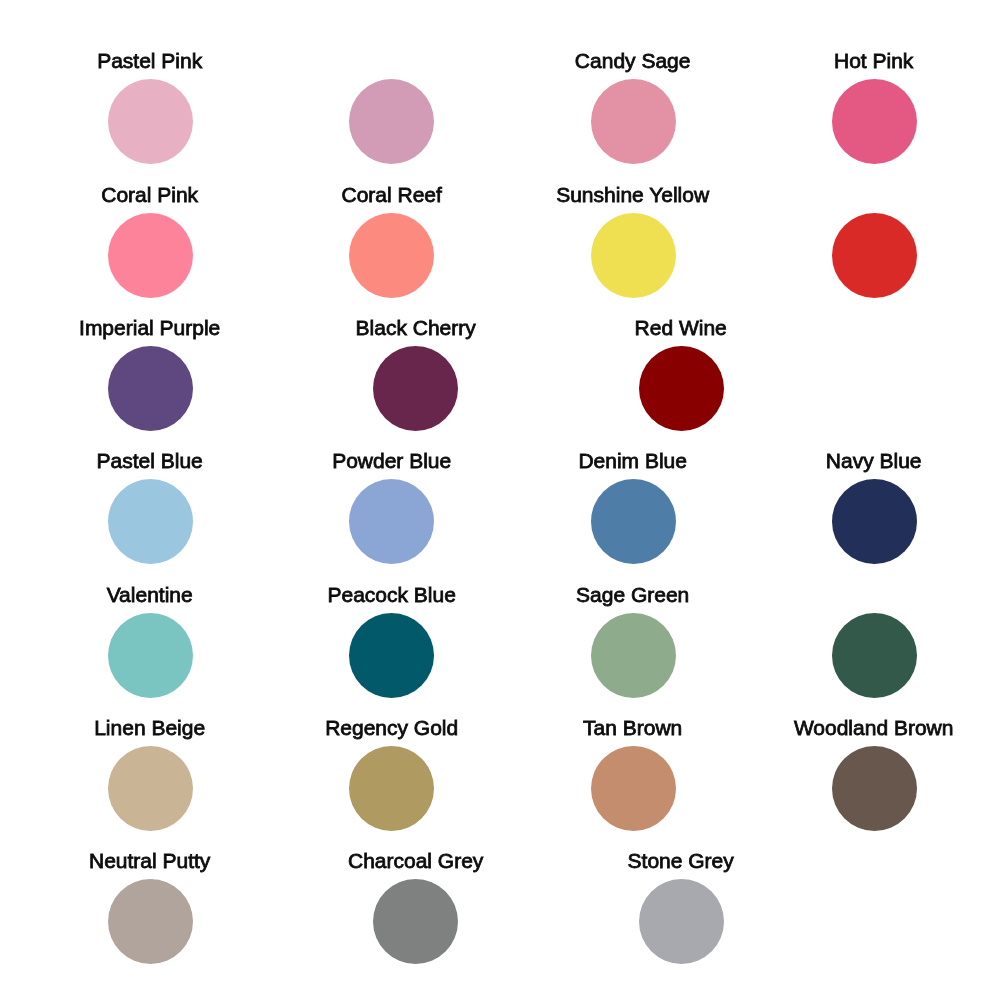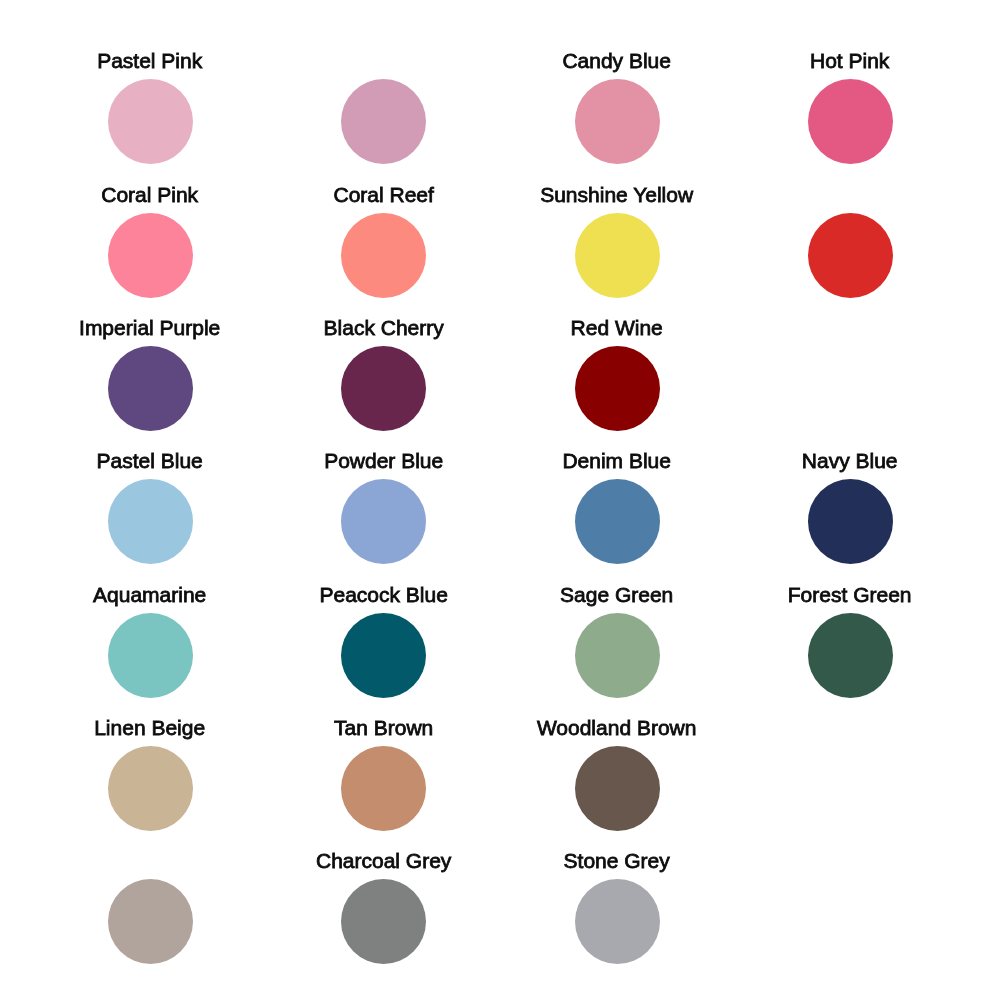--- a/index.html
+++ b/index.html
@@ -20,20 +20,21 @@
     height: 1000px;
     box-sizing: border-box;
     padding: 0;
   }
   .swatch-row {
     position: relative;
     display: flex;
     width: 933.3px;
     margin-left: 33.33px;
     height: 133.33px;
+    gap: 32px;
   }
   .swatch-cell {
     position: relative;
     width: 233.33px;
     height: 133.33px;
     text-align: center;
   }
   .swatch-label {
     position: absolute;
     left: 0;
@@ -68,21 +69,21 @@
 <div id="palette-grid">
   <div class="swatch-row">
     <div class="swatch-cell">
       <div class="swatch-label">Pastel Pink</div>
       <div class="swatch-dot" style="--swatch-colour: #E7B1C3;"></div>
     </div>
     <div class="swatch-cell">
       <div class="swatch-dot" style="--swatch-colour: #D29CB7;"></div>
     </div>
     <div class="swatch-cell">
-      <div class="swatch-label">Candy Blue</div>
+      <div class="swatch-label">Candy Sage</div>
       <div class="swatch-dot" style="--swatch-colour: #E292A4;"></div>
     </div>
     <div class="swatch-cell">
       <div class="swatch-label">Hot Pink</div>
       <div class="swatch-dot" style="--swatch-colour: #E45984;"></div>
     </div>
   </div>
   <div class="swatch-row">
     <div class="swatch-cell">
       <div class="swatch-label">Coral Pink</div>
@@ -127,52 +128,56 @@
       <div class="swatch-label">Denim Blue</div>
       <div class="swatch-dot" style="--swatch-colour: #4E7EA7;"></div>
     </div>
     <div class="swatch-cell">
       <div class="swatch-label">Navy Blue</div>
       <div class="swatch-dot" style="--swatch-colour: #222F58;"></div>
     </div>
   </div>
   <div class="swatch-row">
     <div class="swatch-cell">
-      <div class="swatch-label">Aquamarine</div>
+      <div class="swatch-label">Valentine</div>
       <div class="swatch-dot" style="--swatch-colour: #7AC4C1;"></div>
     </div>
     <div class="swatch-cell">
       <div class="swatch-label">Peacock Blue</div>
       <div class="swatch-dot" style="--swatch-colour: #015969;"></div>
     </div>
     <div class="swatch-cell">
       <div class="swatch-label">Sage Green</div>
       <div class="swatch-dot" style="--swatch-colour: #8EAC8C;"></div>
     </div>
     <div class="swatch-cell">
-      <div class="swatch-label">Forest Green</div>
       <div class="swatch-dot" style="--swatch-colour: #33594B;"></div>
     </div>
   </div>
   <div class="swatch-row">
     <div class="swatch-cell">
       <div class="swatch-label">Linen Beige</div>
       <div class="swatch-dot" style="--swatch-colour: #C9B495;"></div>
+    </div>
+    <div class="swatch-cell">
+      <div class="swatch-label">Regency Gold</div>
+      <div class="swatch-dot" style="--swatch-colour: #AF9A61;"></div>
     </div>
     <div class="swatch-cell">
       <div class="swatch-label">Tan Brown</div>
       <div class="swatch-dot" style="--swatch-colour: #C38D6E;"></div>
     </div>
     <div class="swatch-cell">
       <div class="swatch-label">Woodland Brown</div>
       <div class="swatch-dot" style="--swatch-colour: #68574D;"></div>
     </div>
   </div>
   <div class="swatch-row">
     <div class="swatch-cell">
+      <div class="swatch-label">Neutral Putty</div>
       <div class="swatch-dot" style="--swatch-colour: #B1A49C;"></div>
     </div>
     <div class="swatch-cell">
       <div class="swatch-label">Charcoal Grey</div>
       <div class="swatch-dot" style="--swatch-colour: #7F8181;"></div>
     </div>
     <div class="swatch-cell">
       <div class="swatch-label">Stone Grey</div>
       <div class="swatch-dot" style="--swatch-colour: #A8A8AF;"></div>
     </div>

